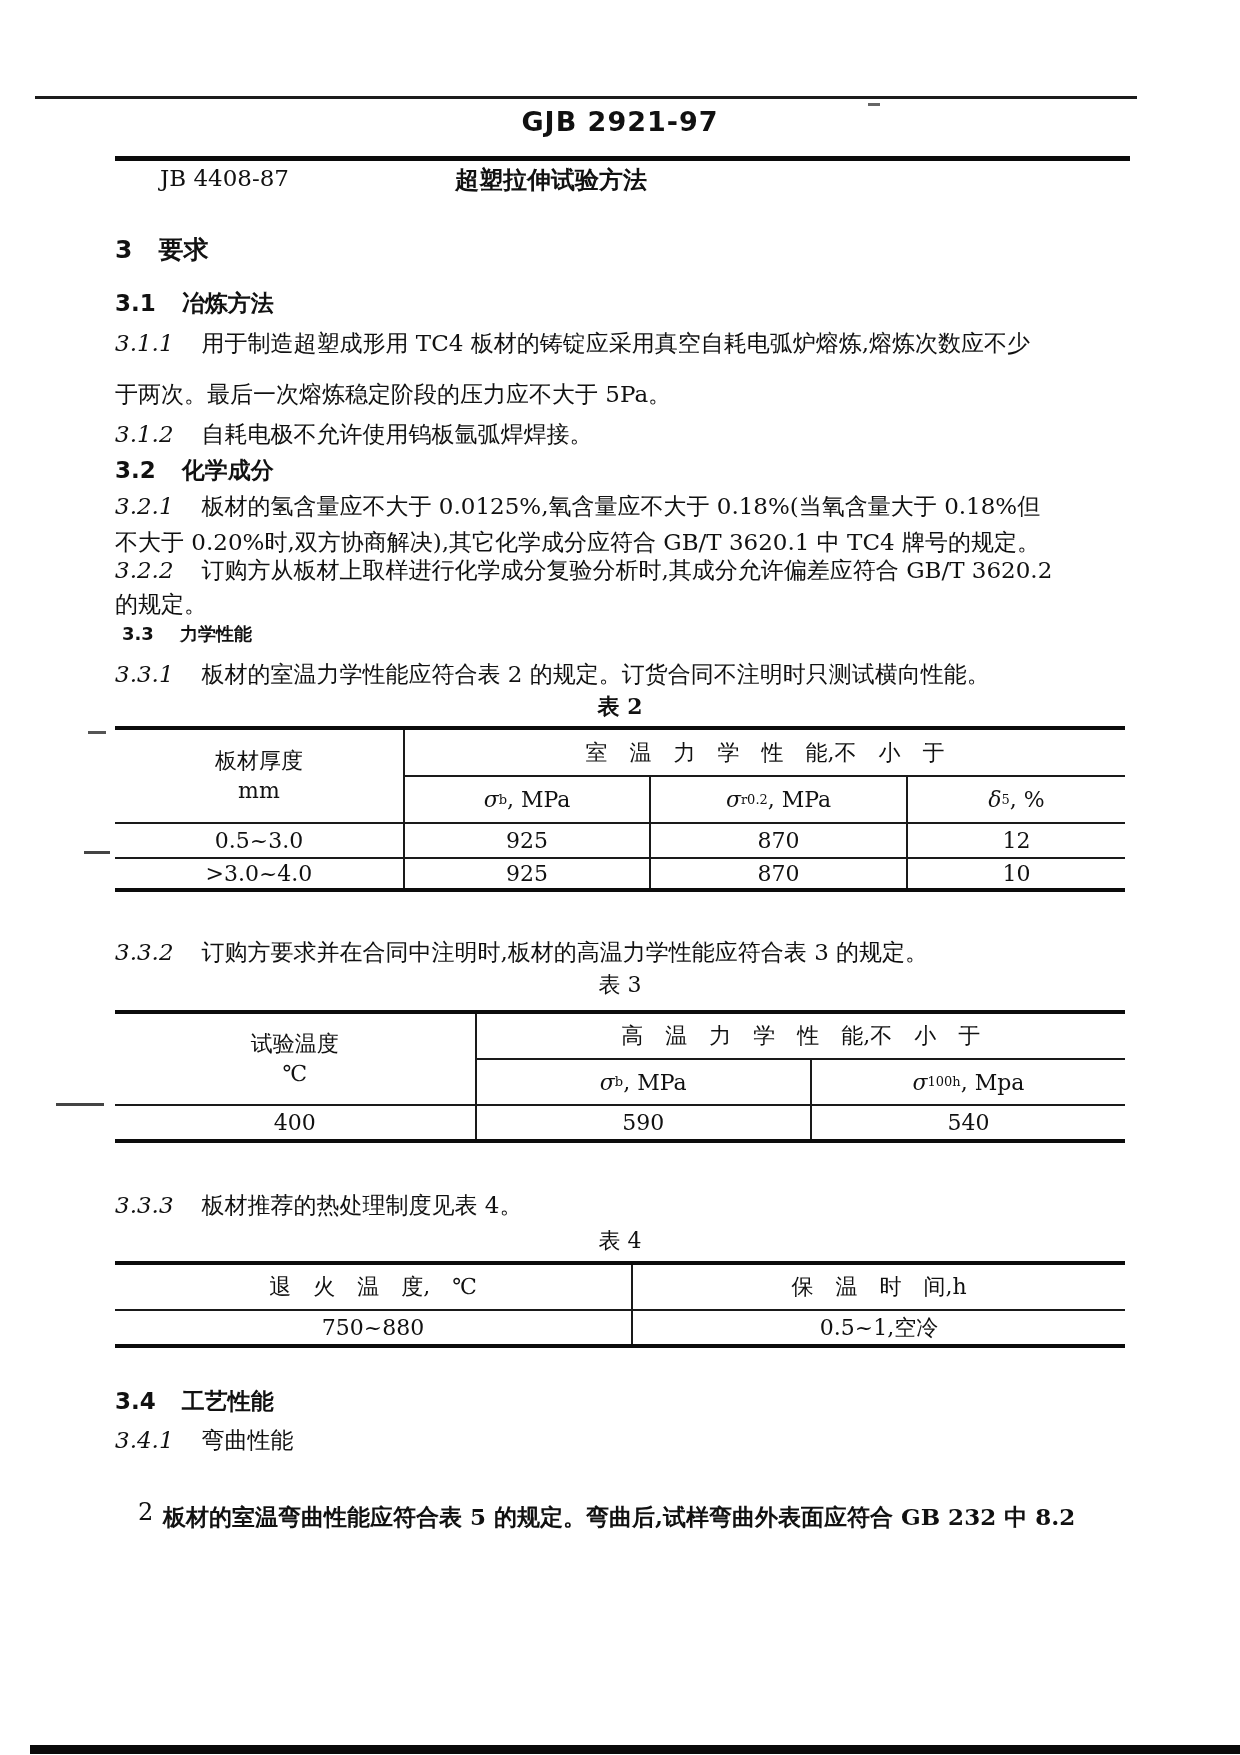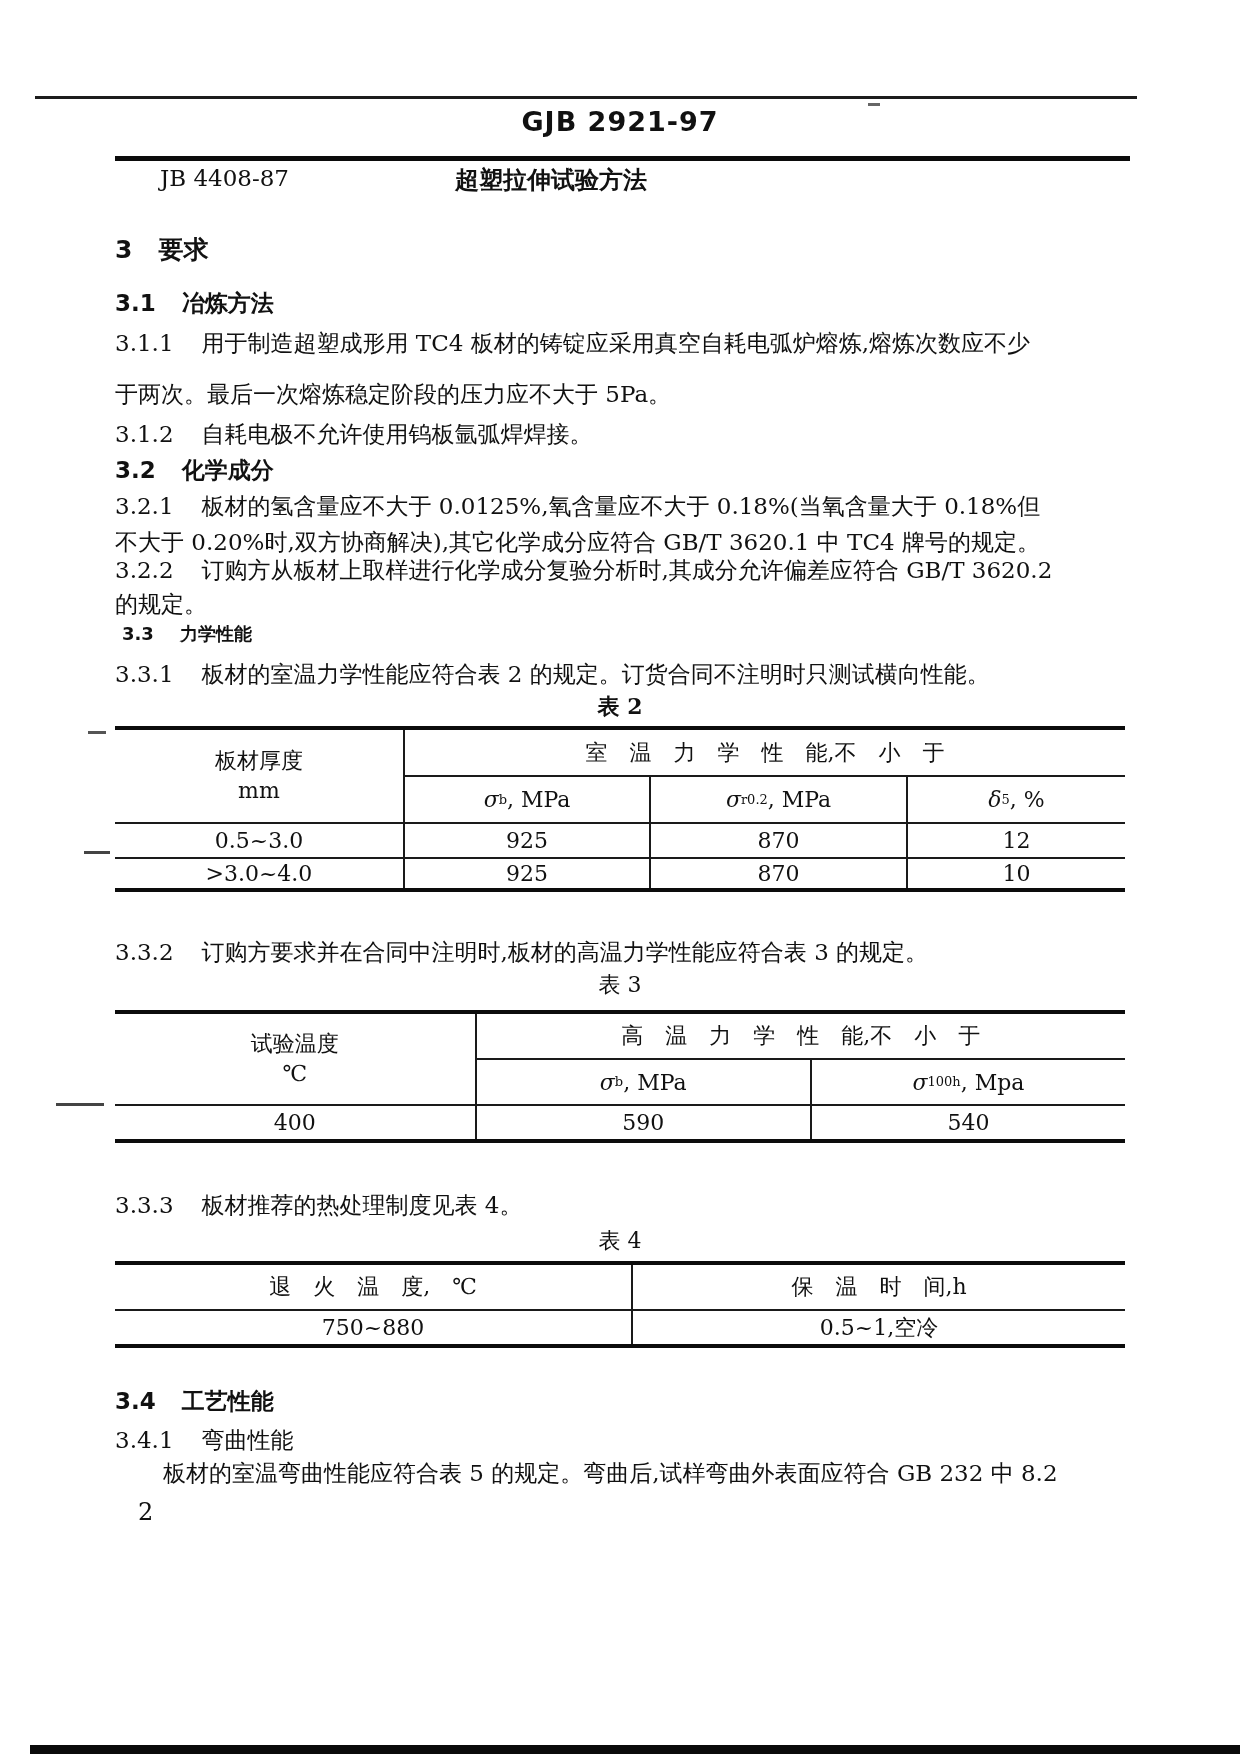--- a/index.html
+++ b/index.html
@@ -2,21 +2,21 @@
 <html><head>
 <meta charset="utf-8">
 <style>
   html,body{margin:0;padding:0;}
   body{background:#fff;}
   .page{position:relative;width:1240px;height:1755px;background:#fff;color:#111;overflow:hidden;
         font-family:"DejaVu Serif","Liberation Serif",serif;}
   .abs{position:absolute;white-space:nowrap;}
   .sans{font-family:"DejaVu Sans","Liberation Sans",sans-serif;font-weight:bold;}
   .para{font-size:23px;line-height:32px;}
-  .num{display:inline-block;margin-right:28px;}
+  .num{display:inline-block;margin-right:28px;font-style:italic;}
   .numh{display:inline-block;margin-right:26px;}
   .rule{position:absolute;background:#0b0b0b;}
   .cap{position:absolute;left:115px;width:1010px;text-align:center;font-size:22px;}
   .t{position:absolute;left:115px;width:1010px;display:grid;box-sizing:border-box;
      border-top:4px solid #0c0c0c;border-bottom:4px solid #0c0c0c;}
   .c{display:flex;align-items:center;justify-content:center;font-size:22px;white-space:nowrap;}
   .col{flex-direction:column;line-height:30px;}
   .br{border-right:2px solid #1a1a1a;text-align:right;}
   .bb{border-bottom:2px solid #1a1a1a;}
   .bt{border-top:2px solid #1a1a1a;}
@@ -151,20 +151,20 @@
     <div class="c br" style="grid-area:2/1/3/2;">750~880</div>
     <div class="c" style="grid-area:2/2/3/3;">0.5~1,空冷</div>
   </div>
 
   <div class="abs sans" style="left:115px;top:1386px;font-size:23px;">
     <span class="numh">3.4</span><span>工艺性能</span>
   </div>
   <div class="abs para" style="left:115px;top:1424px;">
     <span class="num">3.4.1</span><span>弯曲性能</span>
   </div>
-  <div class="abs para" style="left:163px;top:1457px;">
+  <div class="abs para" style="left:163px;top:1501px;font-weight:bold;">
     <span>板材的室温弯曲性能应符合表 5 的规定。弯曲后,试样弯曲外表面应符合 GB 232 中 8.2</span>
   </div>
 
   <div class="abs" style="left:138px;top:1498px;font-size:24px;">2</div>
 
   <div class="bottom-bar"></div>
 </div>
 
 </body></html>

